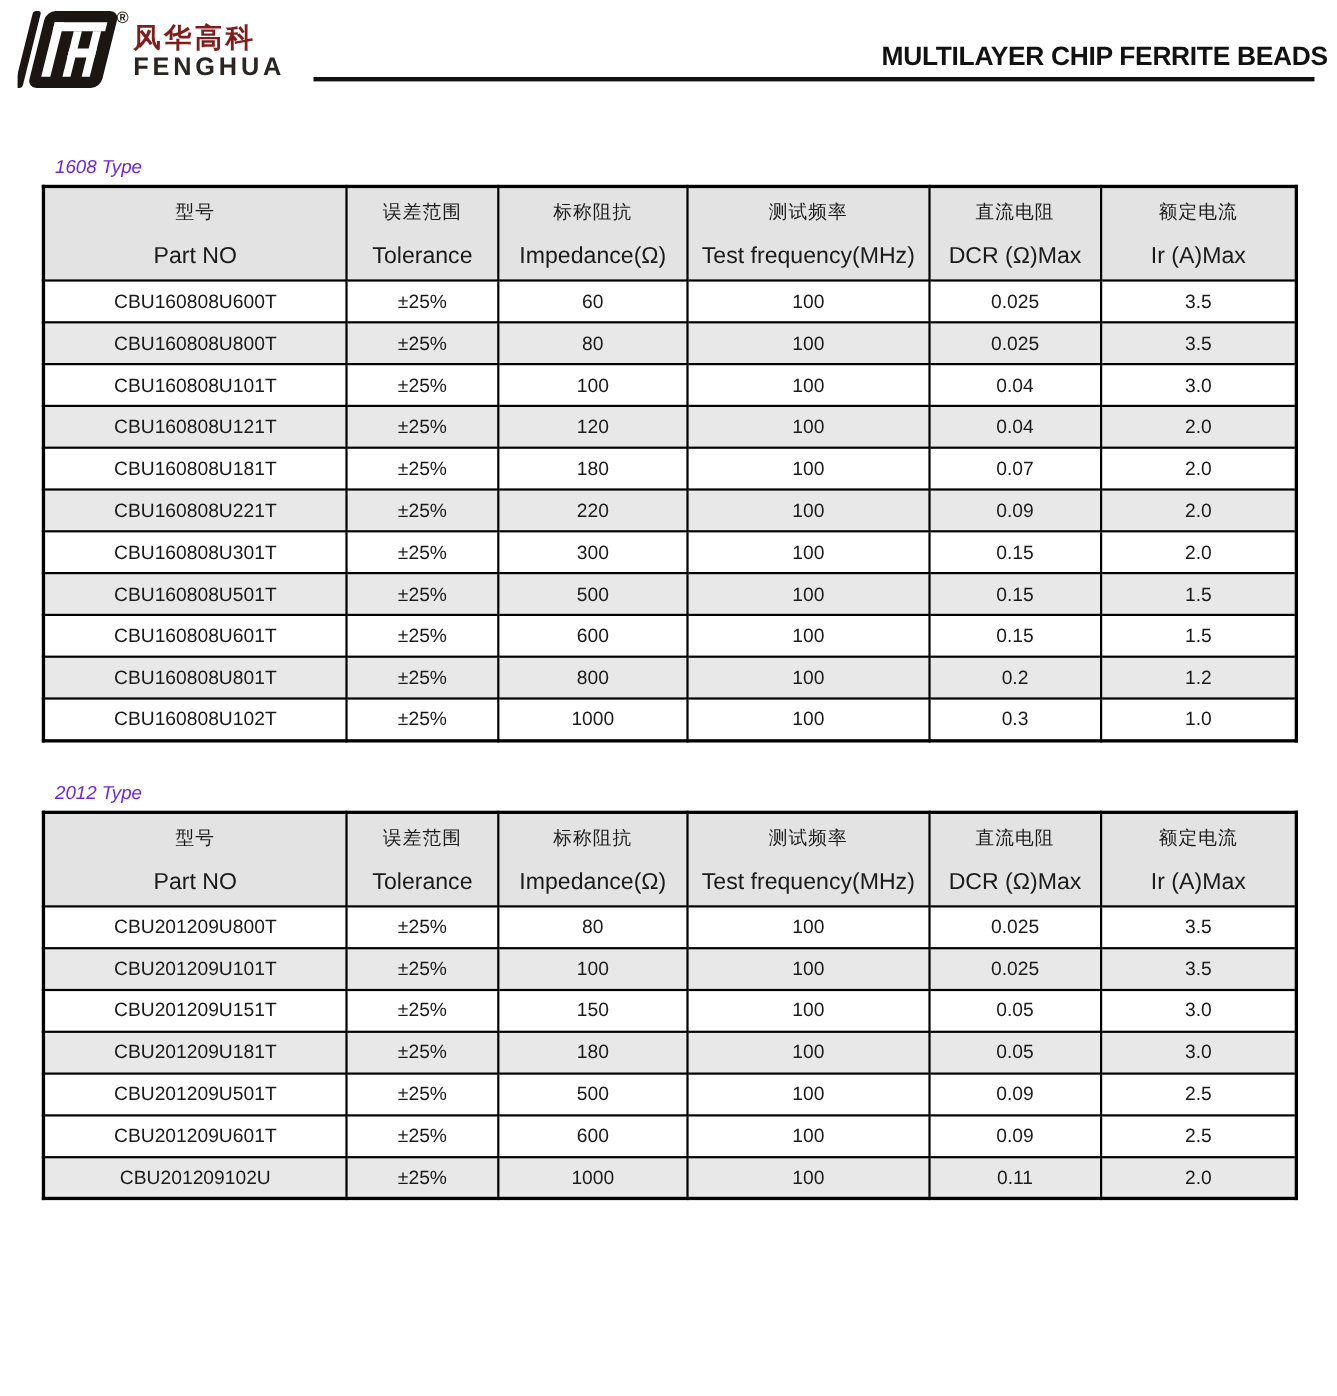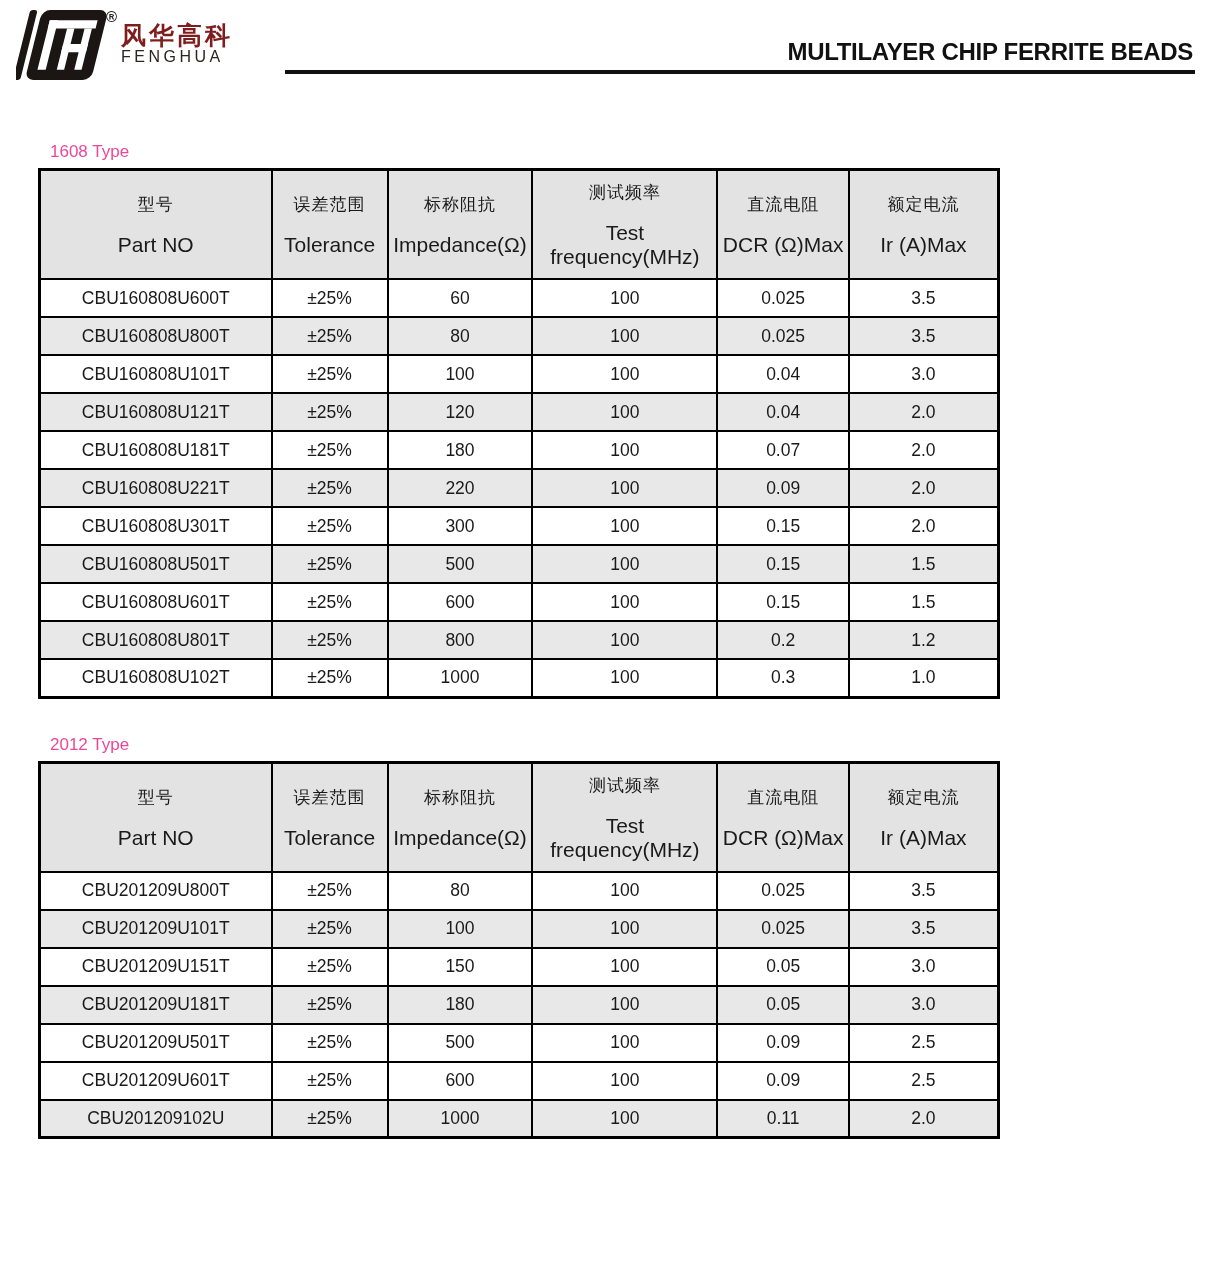--- a/index.html
+++ b/index.html
@@ -7,32 +7,32 @@
   body { width:1215px; height:1269px; background:#ffffff; font-family:"Liberation Sans", sans-serif; color:var(--text); overflow:hidden; }
   .page { position:relative; width:1215px; height:1269px; }
 
   
   .hdr { position:relative; height:96px; }
   .logo { position:absolute; left:16px; top:6px; display:flex; align-items:flex-start; }
   .logo-mark { width:92px; height:78px; }
   .reg { font-size:15px; font-weight:bold; color:#2a2522; margin:2px 4px 0 -2px; }
   .logo-text { margin-top:16px; }
   .logo-cn { font-size:25px; font-weight:bold; color:#7f1d1d; letter-spacing:3px; line-height:1.05; }
-  .logo-en { font-size:16px; font-weight:normal; color:#2a2522; letter-spacing:3.5px; line-height:1.0; margin-top:1px; }
-  .title { position:absolute; right:22px; top:38px; font-size:24px; font-weight:bold; letter-spacing:-0.3px; color:#111; white-space:nowrap; }
+  .logo-en { font-size:23px; font-weight:bold; color:#2a2522; letter-spacing:3.5px; line-height:1.0; margin-top:1px; }
+  .title { position:absolute; right:8px; top:38px; font-size:24px; font-weight:bold; letter-spacing:-0.3px; color:#111; white-space:nowrap; }
   .title-rule { position:absolute; left:285px; right:20px; top:70px; height:4px; background:#111; }
 
   
   main { padding:0 35px 0 38px; }
   .type-section.first { margin-top:46px; }
   .type-section.second { margin-top:36px; }
-  .section-label { font-size:17px; margin:0 0 6px 12px; color:#ec4899; }
+  .section-label { font-size:17px; margin:0 0 6px 12px; color:#6d28d9;font-style:italic; }
 
   
-  table.spec-table { width:962px; border-collapse:collapse; table-layout:fixed; border:3px solid var(--border);padding-left:16px; }
+  table.spec-table { width:1142px; border-collapse:collapse; table-layout:fixed; border:3px solid var(--border);padding-left:16px; }
   col.c0 { width:24.2%; } col.c1 { width:12.1%; } col.c2 { width:15.1%; }
   col.c3 { width:19.3%; } col.c4 { width:13.7%; } col.c5 { width:15.6%; }
   th, td { border:2px solid var(--border); text-align:center; vertical-align:middle; }
   thead th { background:var(--header-bg); font-weight:normal; padding:10px 0 9px; }
   .h-zh { font-size:17px; letter-spacing:1px; margin-bottom:17px; }
   .h-en { font-size:21px; }
   tbody td { height:38px; font-size:17.5px; background:#ffffff; }
   tbody tr.shaded td { background:var(--stripe-bg); }
 </style>
 </head>

